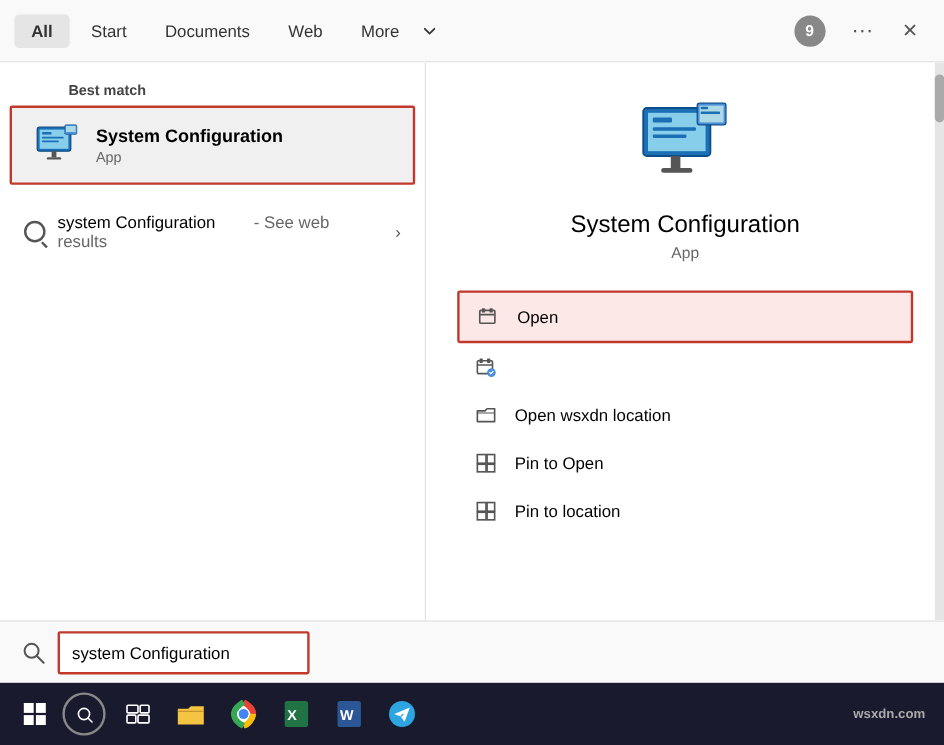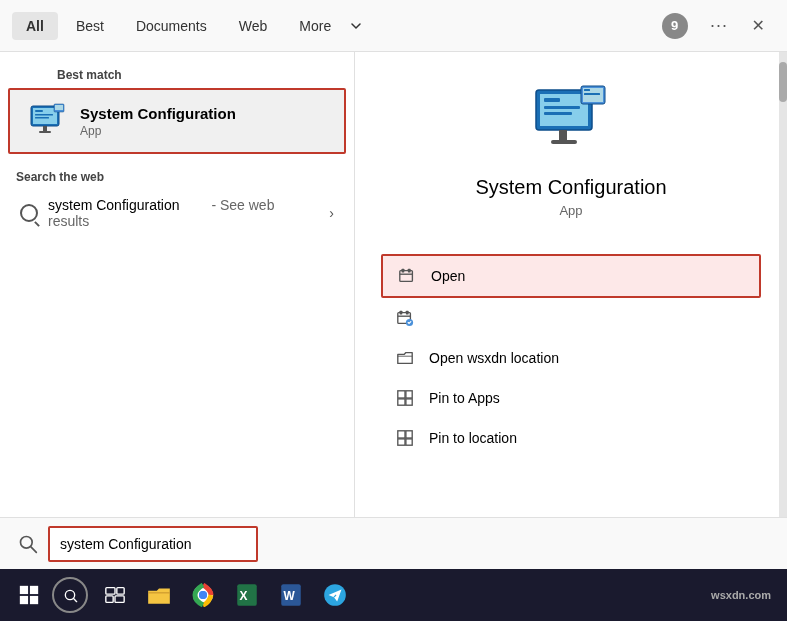--- a/index.html
+++ b/index.html
@@ -236,21 +236,20 @@
       display: flex;
       align-items: center;
       gap: 14px;
       padding: 10px 14px;
       cursor: pointer;
       border-radius: 2px;
     }
     .action-item.highlighted {
       background: #fde8e8;
       border: 2px solid #c0392b;
-      margin-top: 12px;
     }
 
     .action-icon {
       width: 20px;
       height: 20px;
       display: flex;
       align-items: center;
       justify-content: center;
       flex-shrink: 0;
     }
@@ -352,21 +351,21 @@
     }
 
   </style>
 </head>
 <body>
 
 <div class="search-panel">
 
   <div class="tabs-bar">
     <div class="tab-item active">All</div>
-    <div class="tab-item">Best</div>
+    <div class="tab-item">Start</div>
     <div class="tab-item">Documents</div>
     <div class="tab-item">Web</div>
     <div class="tab-item more-tab">
       <span>More</span>
       <svg viewBox="0 0 10 6" fill="none" xmlns="http://www.w3.org/2000/svg">
         <path d="M1 1l4 4 4-4" stroke="#333" stroke-width="1.5" stroke-linecap="round"></path>
       </svg>
     </div>
     <div class="tabs-spacer"></div>
     <div class="tab-count-badge">9</div>
@@ -398,21 +397,20 @@
             <rect x="27" y="3" width="8" height="5" fill="#add8e6"></rect>
           </svg>
         </div>
         <div class="best-match-text">
           <div class="best-match-title">System Configuration</div>
           <div class="best-match-sub">App</div>
         </div>
       </div>
 
       <div class="search-web-section">
-        <div class="search-web-label">Search the web</div>
         <div class="search-web-item">
           <div class="search-icon-circle"></div>
           <div class="search-web-text">
             <span>system Configuration</span><span class="see-results"> - See web results</span>
           </div>
           <div class="search-web-chevron">›</div>
         </div>
       </div>
     </div>
 
@@ -480,21 +478,21 @@
 
         <div class="action-item">
           <div class="action-icon">
             <svg viewBox="0 0 20 20" width="18" height="18" xmlns="http://www.w3.org/2000/svg">
               <rect x="2" y="2" width="8" height="8" fill="none" stroke="#555" stroke-width="1.5"></rect>
               <rect x="11" y="2" width="7" height="8" fill="none" stroke="#555" stroke-width="1.5"></rect>
               <rect x="2" y="11" width="8" height="7" fill="none" stroke="#555" stroke-width="1.5"></rect>
               <rect x="11" y="11" width="7" height="7" fill="none" stroke="#555" stroke-width="1.5"></rect>
             </svg>
           </div>
-          <div class="action-label">Pin to Apps</div>
+          <div class="action-label">Pin to Open</div>
         </div>
 
         <div class="action-item">
           <div class="action-icon">
             <svg viewBox="0 0 20 20" width="18" height="18" xmlns="http://www.w3.org/2000/svg">
               <rect x="2" y="2" width="8" height="8" fill="none" stroke="#555" stroke-width="1.5"></rect>
               <rect x="11" y="2" width="7" height="8" fill="none" stroke="#555" stroke-width="1.5"></rect>
               <rect x="2" y="11" width="8" height="7" fill="none" stroke="#555" stroke-width="1.5"></rect>
               <rect x="11" y="11" width="7" height="7" fill="none" stroke="#555" stroke-width="1.5"></rect>
             </svg>

